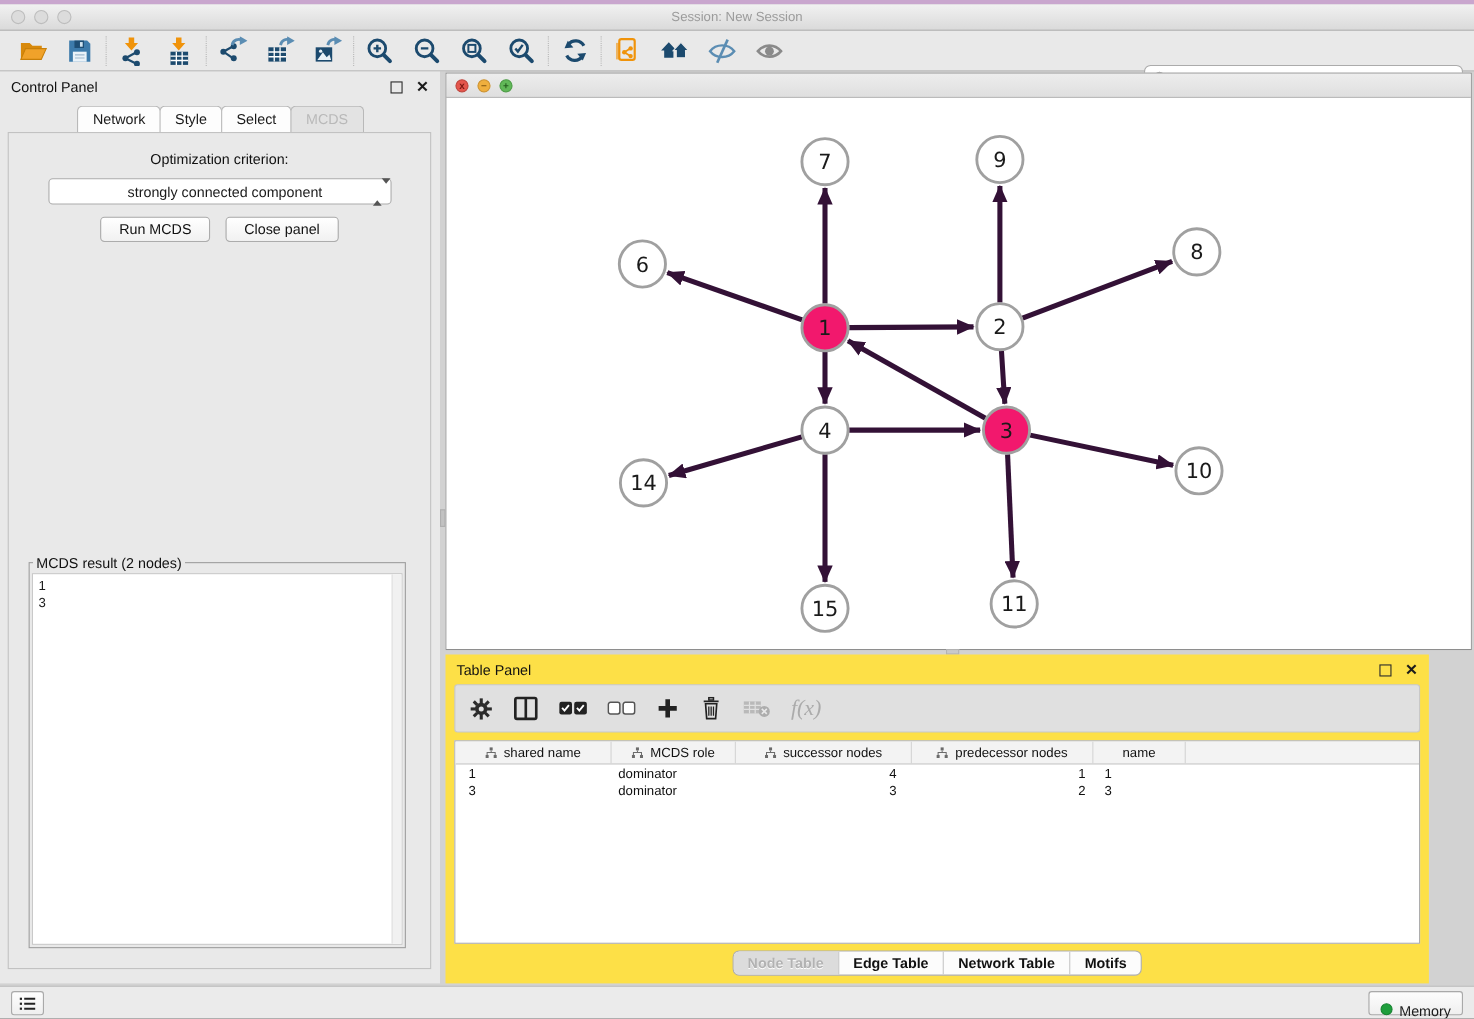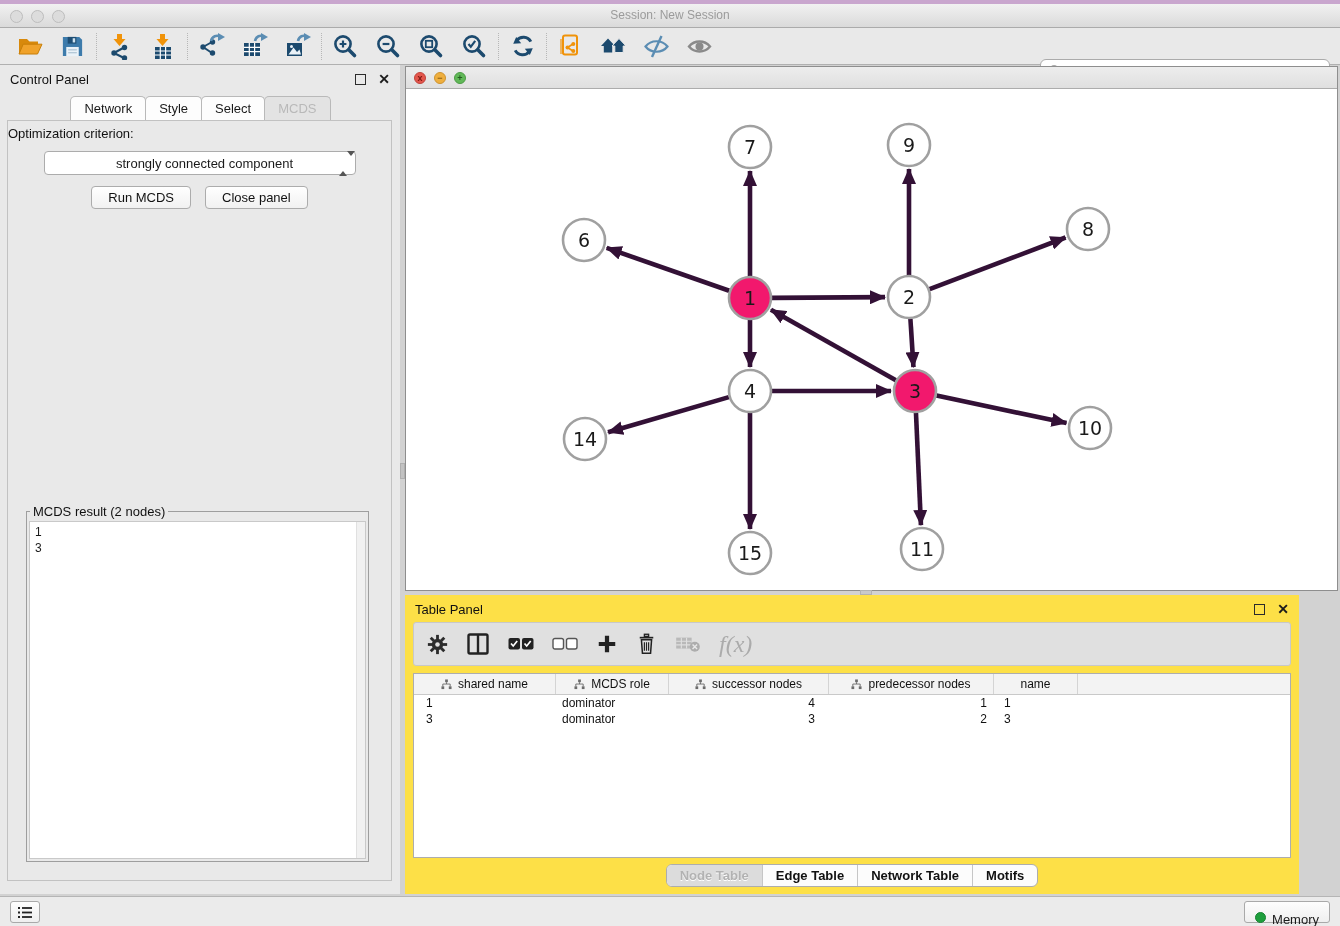--- a/index.html
+++ b/index.html
@@ -34,21 +34,21 @@
   .panel-header { display:flex; align-items:center; height:28px; padding:0 10px; }
   .panel-title { flex:1; font-size:13px; color:#111; }
   .float-icon { width:11px; height:11px; border:1.6px solid #2b2b2b; display:inline-block; margin-right:12px; cursor:pointer; }
   .close-icon { font-size:14px; font-weight:bold; color:#1b1b1b; cursor:pointer; line-height:11px; }
   #cp-tabs { position:absolute; left:0; right:0; top:31px; display:flex; justify-content:center; }
   .cp-tab { background:#FDFDFD; border:1px solid #B9B9B9; border-bottom:none;
     border-radius:5px 5px 0 0; padding:4px 13px 4px; font-size:13px; margin-right:-1px; cursor:pointer; position:relative; }
   .cp-tab.active { background:#E3E3E3; color:#B9B9B9; }
   #cp-content { position:absolute; left:7px; right:8px; top:55px; bottom:13px;
     border:1px solid #C2C2C2; background:#E9E9E9; }
-  #opt-label { margin-top:5px; font-size:13px; color:#111; }
+  #opt-label { margin-top:16px; text-align:center; font-size:13px; color:#111; }
   #criterion-select { position:relative; margin:10px auto 0; width:312px; height:24px;
     background:#fff; border:1px solid #ACACAC; border-radius:4px; font-size:13px;
     display:flex; align-items:center; padding-left:10px; cursor:pointer;justify-content:center; }
   .stepper { position:absolute; right:7px; top:4px; width:9px; }
   .stepper .up { width:0;height:0;border-left:4.5px solid transparent;border-right:4.5px solid transparent;border-bottom:5px solid #555; margin-bottom:3px;}
   .stepper .dn { width:0;height:0;border-left:4.5px solid transparent;border-right:4.5px solid transparent;border-top:5px solid #555;}
   #cp-buttons { display:flex; justify-content:center; gap:14px; margin-top:11px; }
   .btn { height:23px; padding:0 16px; border:1px solid #ACACAC; border-radius:4px;
     background:linear-gradient(#FFFFFF,#F1F1F1); font-size:13px; color:#111; cursor:pointer;
     display:flex; align-items:center; }
@@ -77,21 +77,21 @@
   #net-canvas { position:absolute; left:0; top:22px; right:0; bottom:0; background:#fff; }
   #graph-svg { width:100%; height:100%; display:block; }
   .node-label { font-family:"DejaVu Sans",sans-serif; font-size:19px; fill:#1a1a1a; }
 
   
   #table-panel { left:405px; top:595px; width:894px; height:299px; background:#fde047; }
   #tp-toolbar { position:absolute; left:8px; right:8px; top:27px; height:44px;
     background:#E0E0E0; border:1px solid #C8C8C8; border-radius:3px;
     display:flex; align-items:center; padding-left:13px; gap:18px; }
   .tp-ico { display:flex; align-items:center; justify-content:center; cursor:pointer; }
-  .fx { font-family:"Liberation Serif",serif; font-style:italic; font-size:24px; color:#ABABAB; }
+  .fx { font-family:"Liberation Serif",serif; font-style:italic; font-size:20px; color:#ABABAB; }
   #tp-table { position:absolute; left:8px; right:8px; top:78px; height:185px; background:#fff; border:1px solid #ADADAD; overflow:hidden; }
   #tp-header { display:flex; height:21px; background:#F3F3F3; border-bottom:1px solid #C9C9C9; font-size:12px; color:#111; }
   .hcell { display:flex; align-items:center; justify-content:center; border-right:1px solid #D4D4D4; gap:6px; }
   .hc0{width:142px}.hc1{width:113px}.hc2{width:160px}.hc3{width:165px}.hc4{width:84px}
   .trow { display:flex; height:16px; font-size:12px; color:#111; align-items:center; }
   .tcell { overflow:hidden; white-space:nowrap; }
   .tc0{width:142px; padding-left:12px;} .tc1{width:113px; padding-left:6px;}
   .tc2{width:160px; text-align:right; padding-right:14px;} .tc3{width:165px; text-align:right; padding-right:7px;}
   .tc4{width:84px; padding-left:10px;}
   #tp-tabs { position:absolute; left:0; right:0; bottom:7px; display:flex; justify-content:center; }

